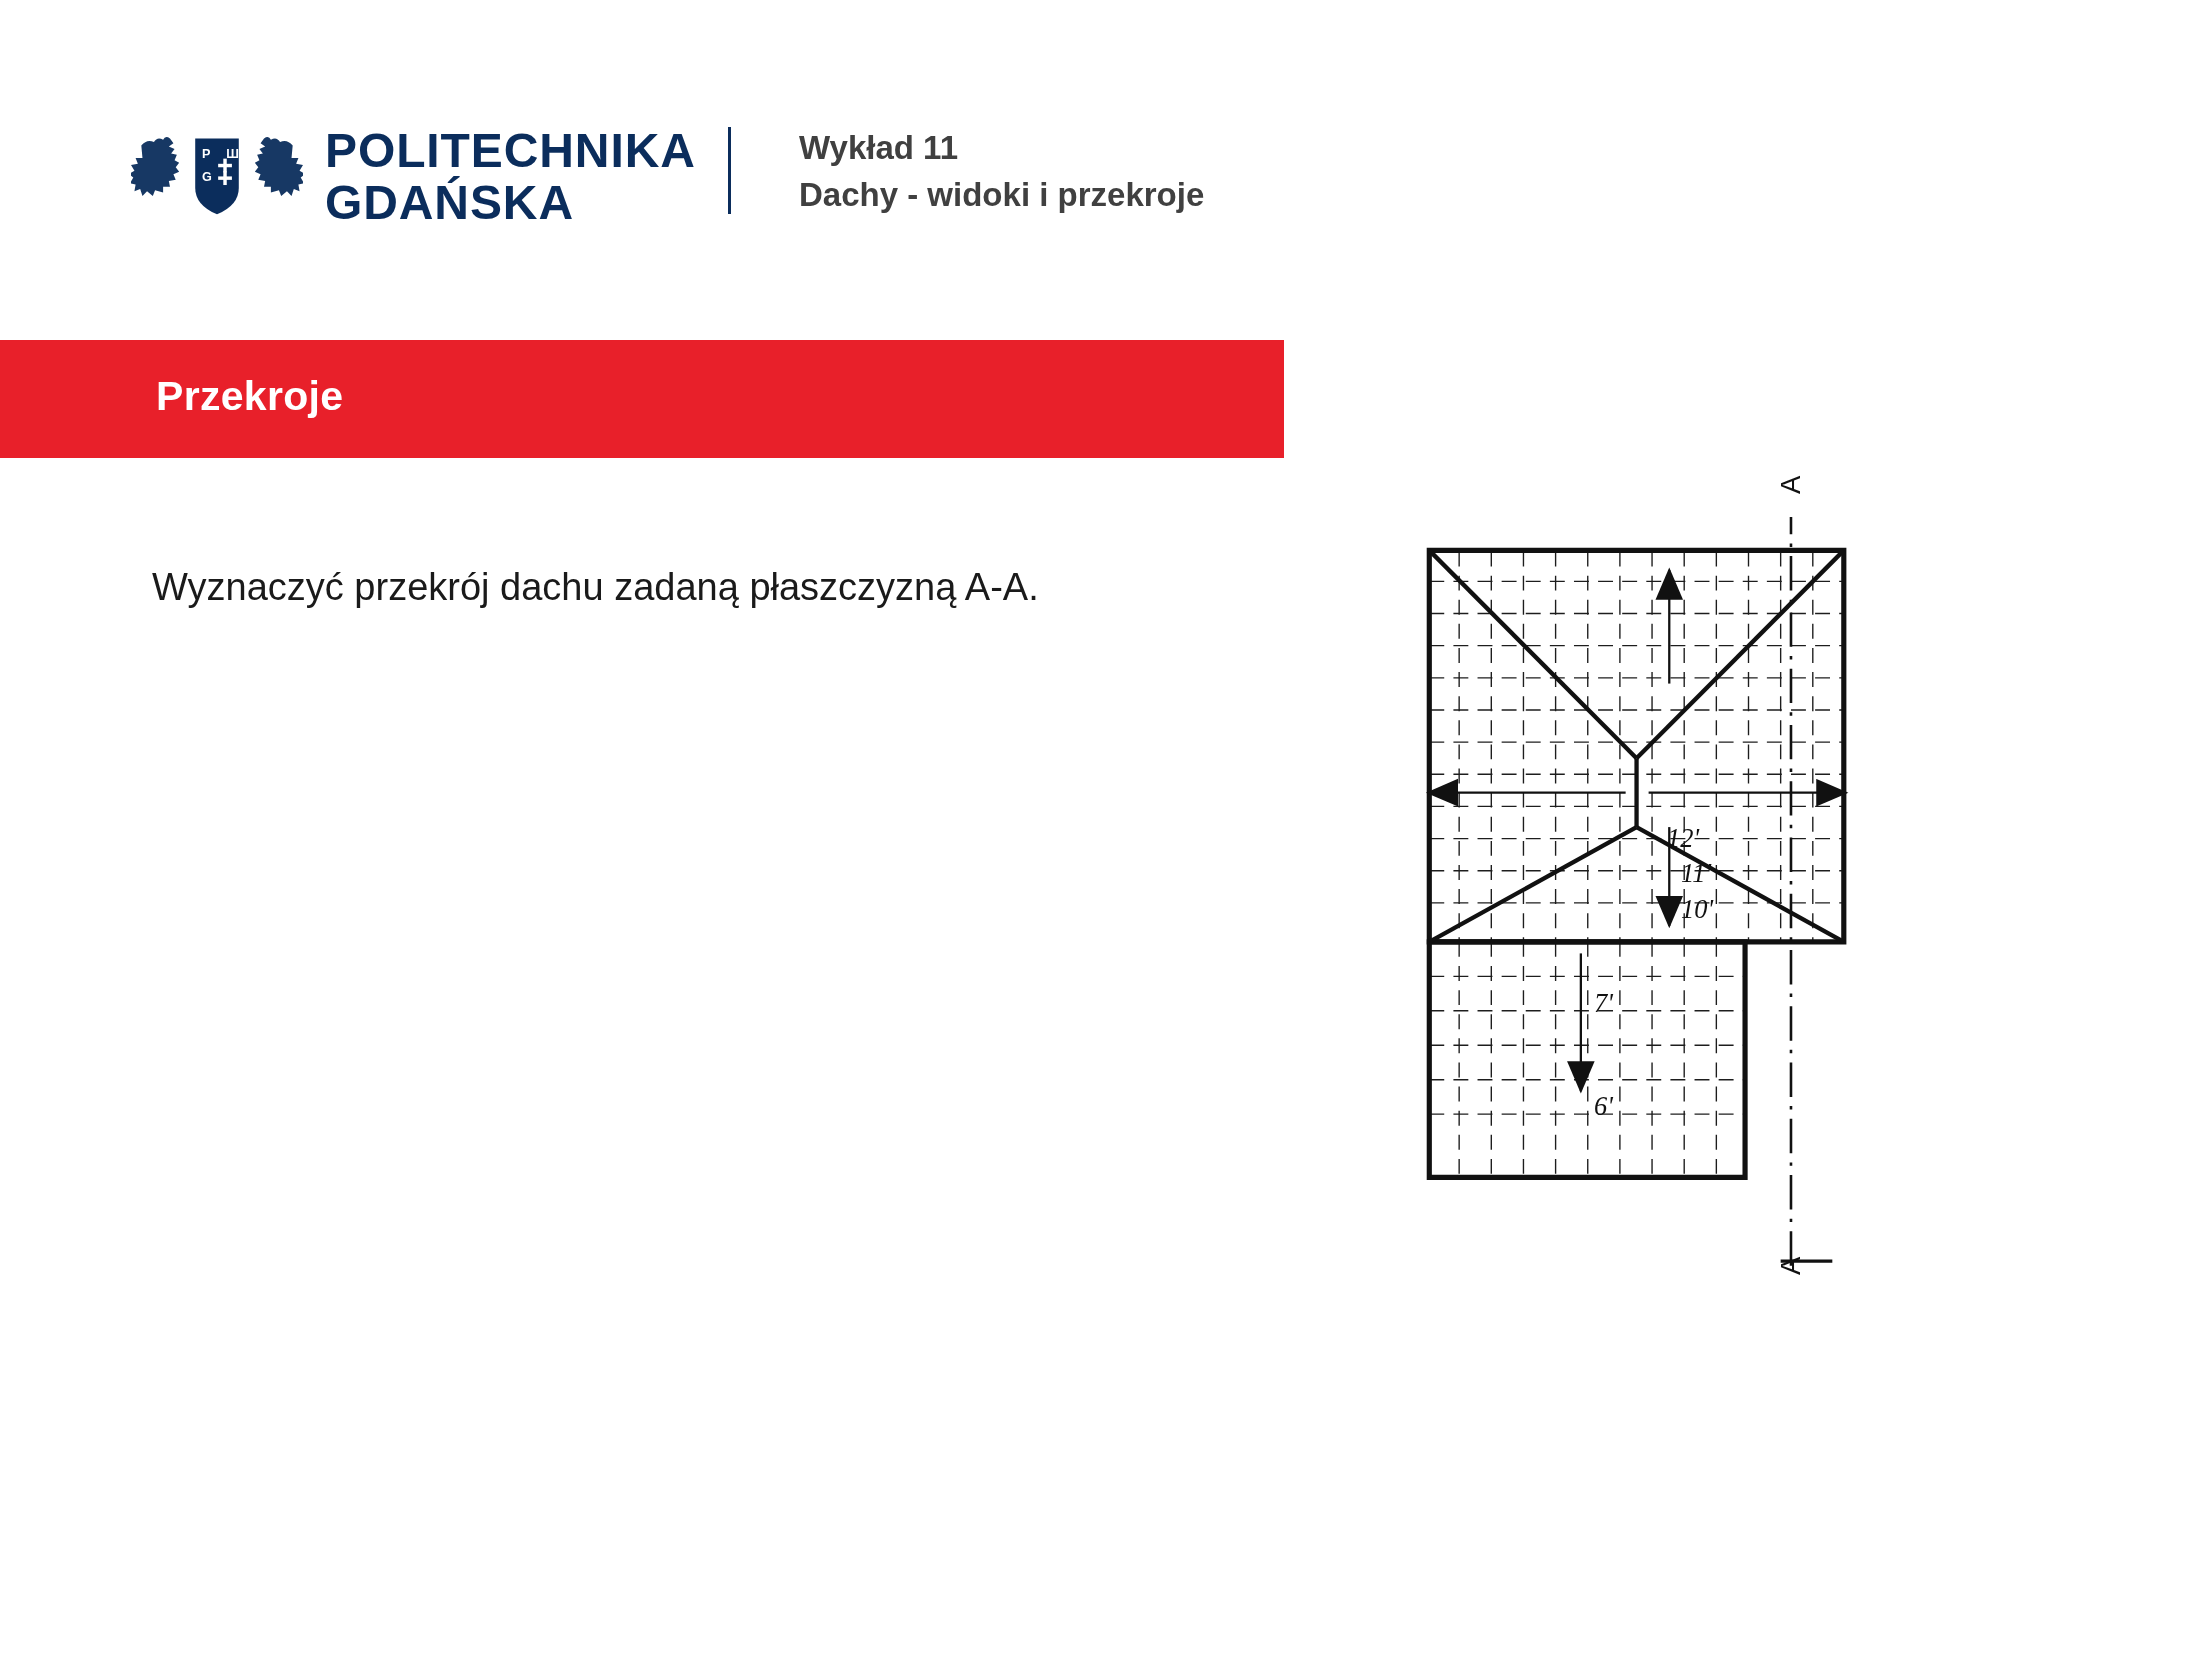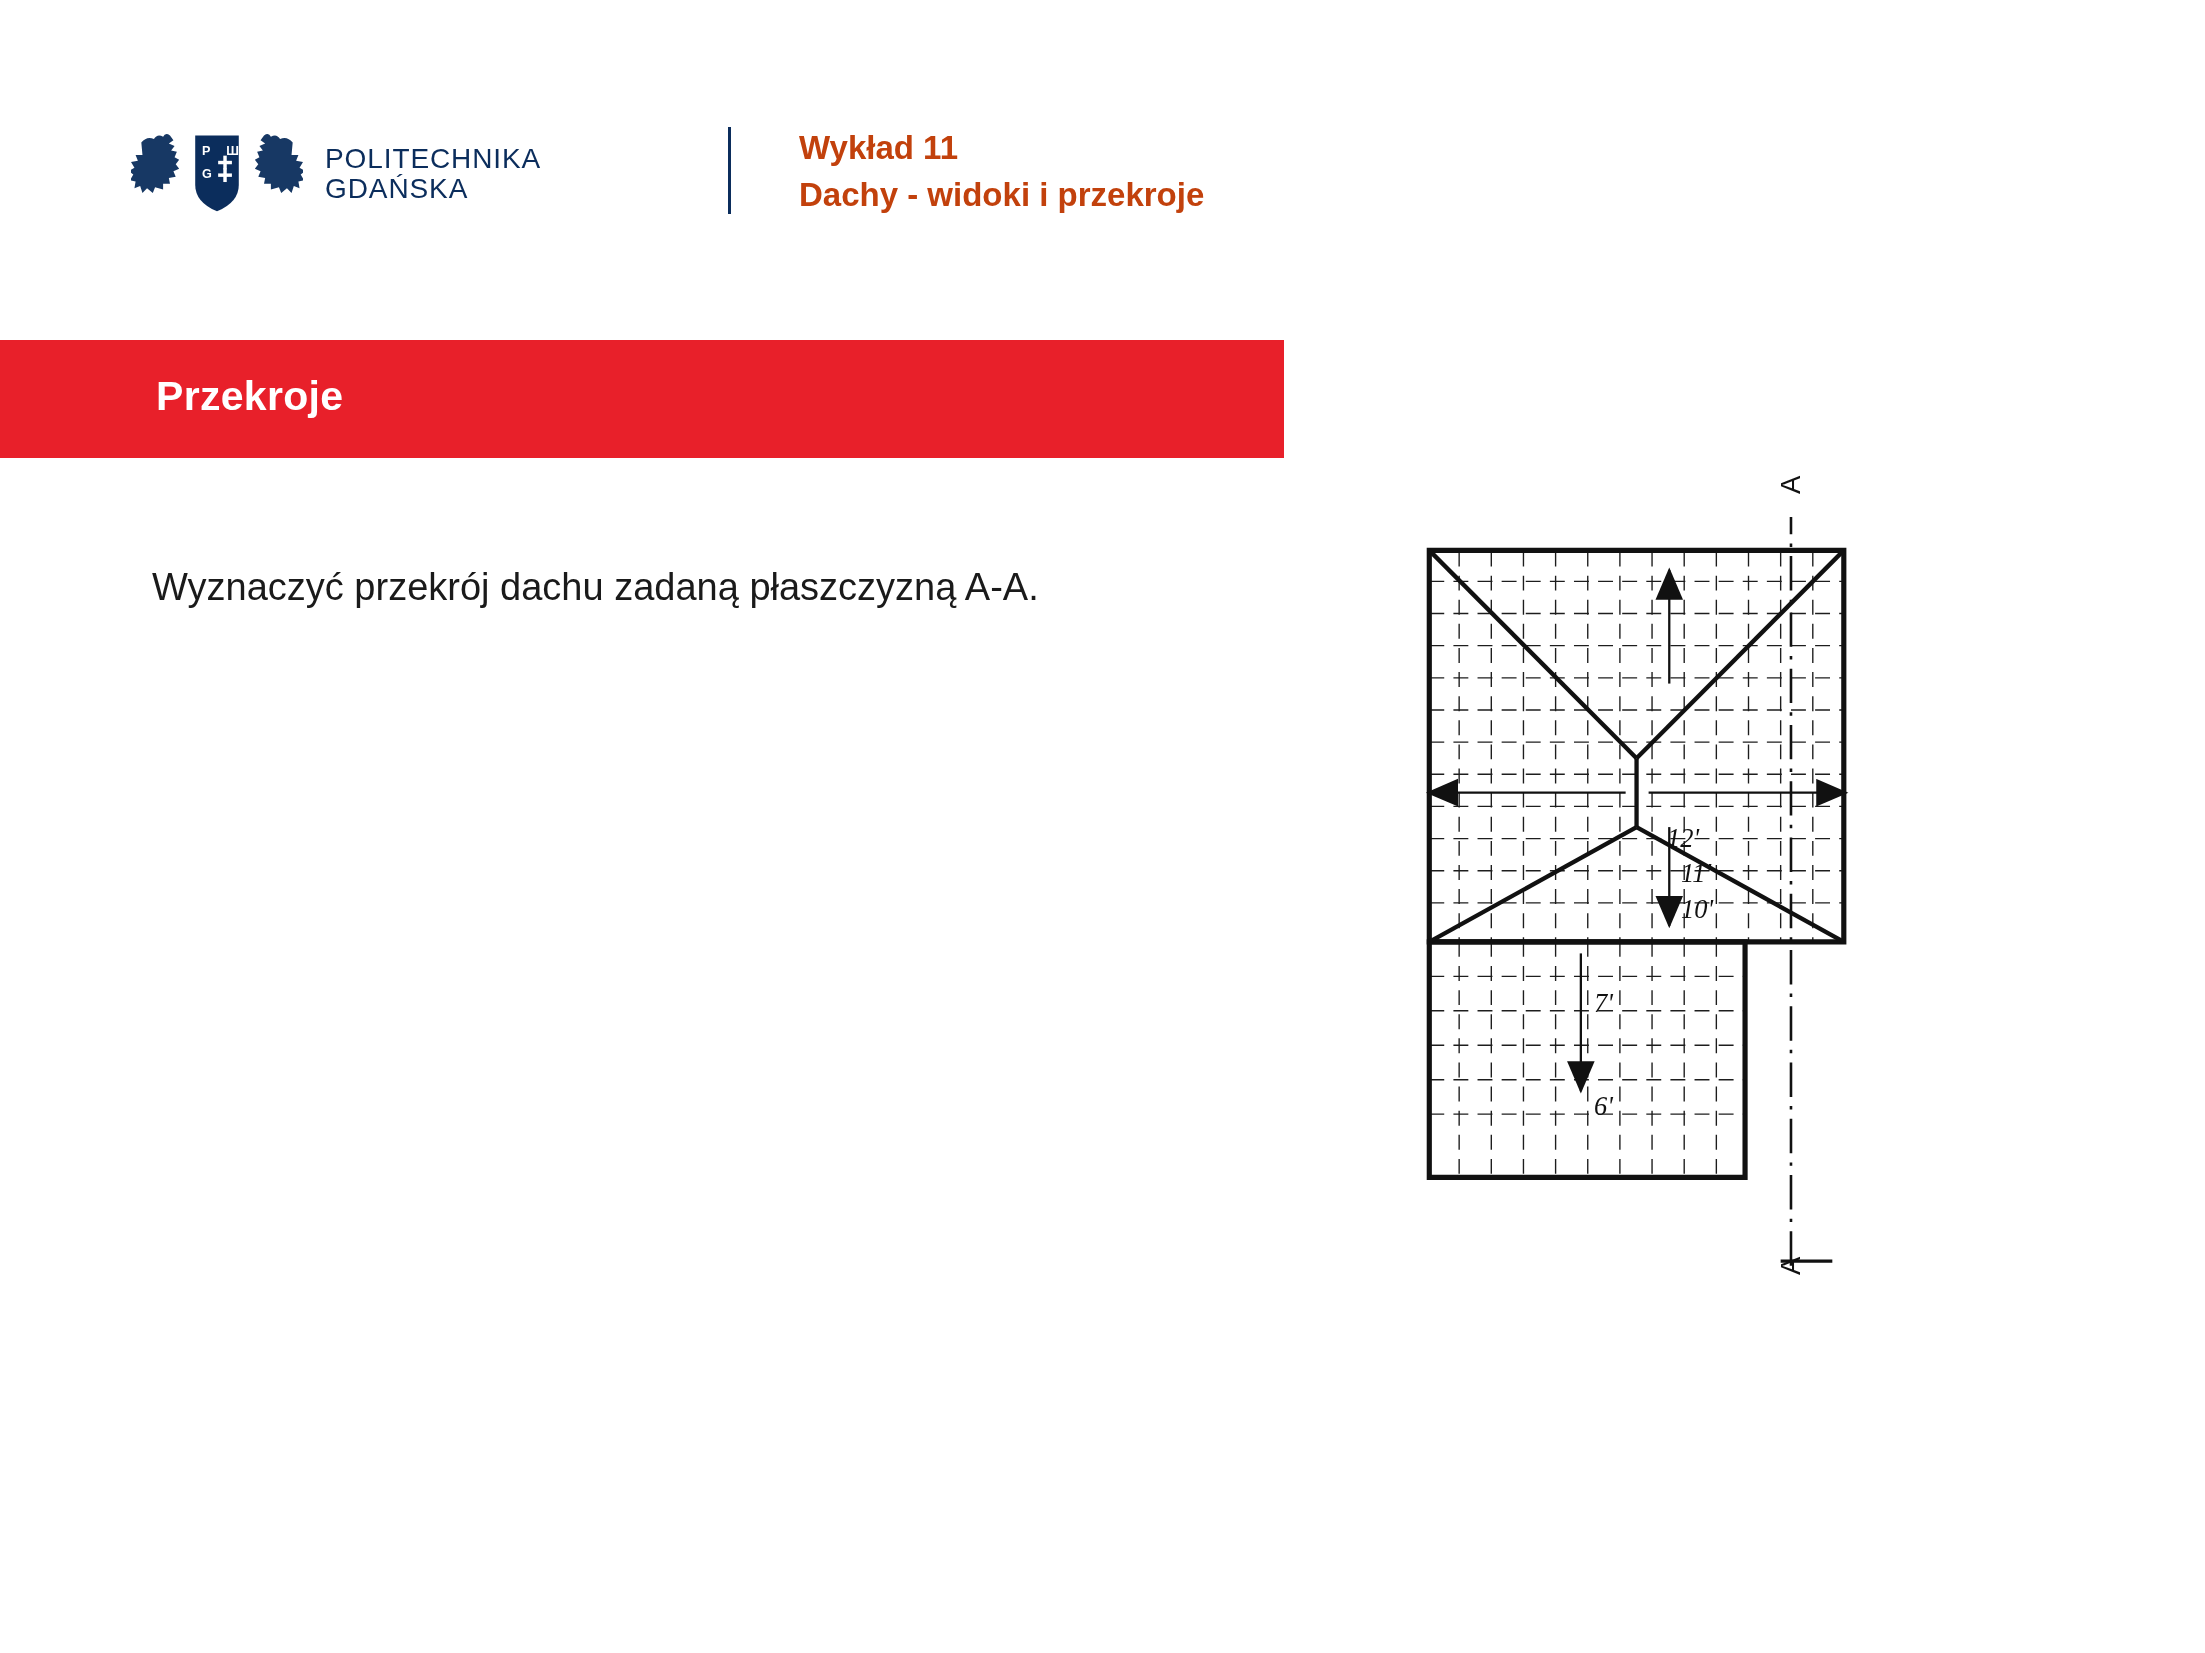--- a/index.html
+++ b/index.html
@@ -31,39 +31,39 @@
     align-items: center;
     gap: 22px;
   }
   .crest {
     width: 172px;
     height: 98px;
     position: relative;
   }
   .uni-name {
     color: #0b2d5c;
-    font-weight: normal;
-    font-size: 28px;
+    font-weight: bold;
+    font-size: 48px;
     line-height: 1.08;
     letter-spacing: 0.9px;
     text-align: left;
   }
   .header-divider {
     position: absolute;
     left: 728px;
     top: 127px;
     width: 3.4px;
     height: 87px;
     background: #0b2d5c;
   }
   .lecture-block {
     position: absolute;
     left: 799px;
     top: 125px;
-    color: #c2410c;
+    color: #404040;
     font-weight: bold;
     font-size: 33px;
     line-height: 1.42;
   }
 
   
   .red-bar {
     position: absolute;
     left: 0;
     top: 340px;

